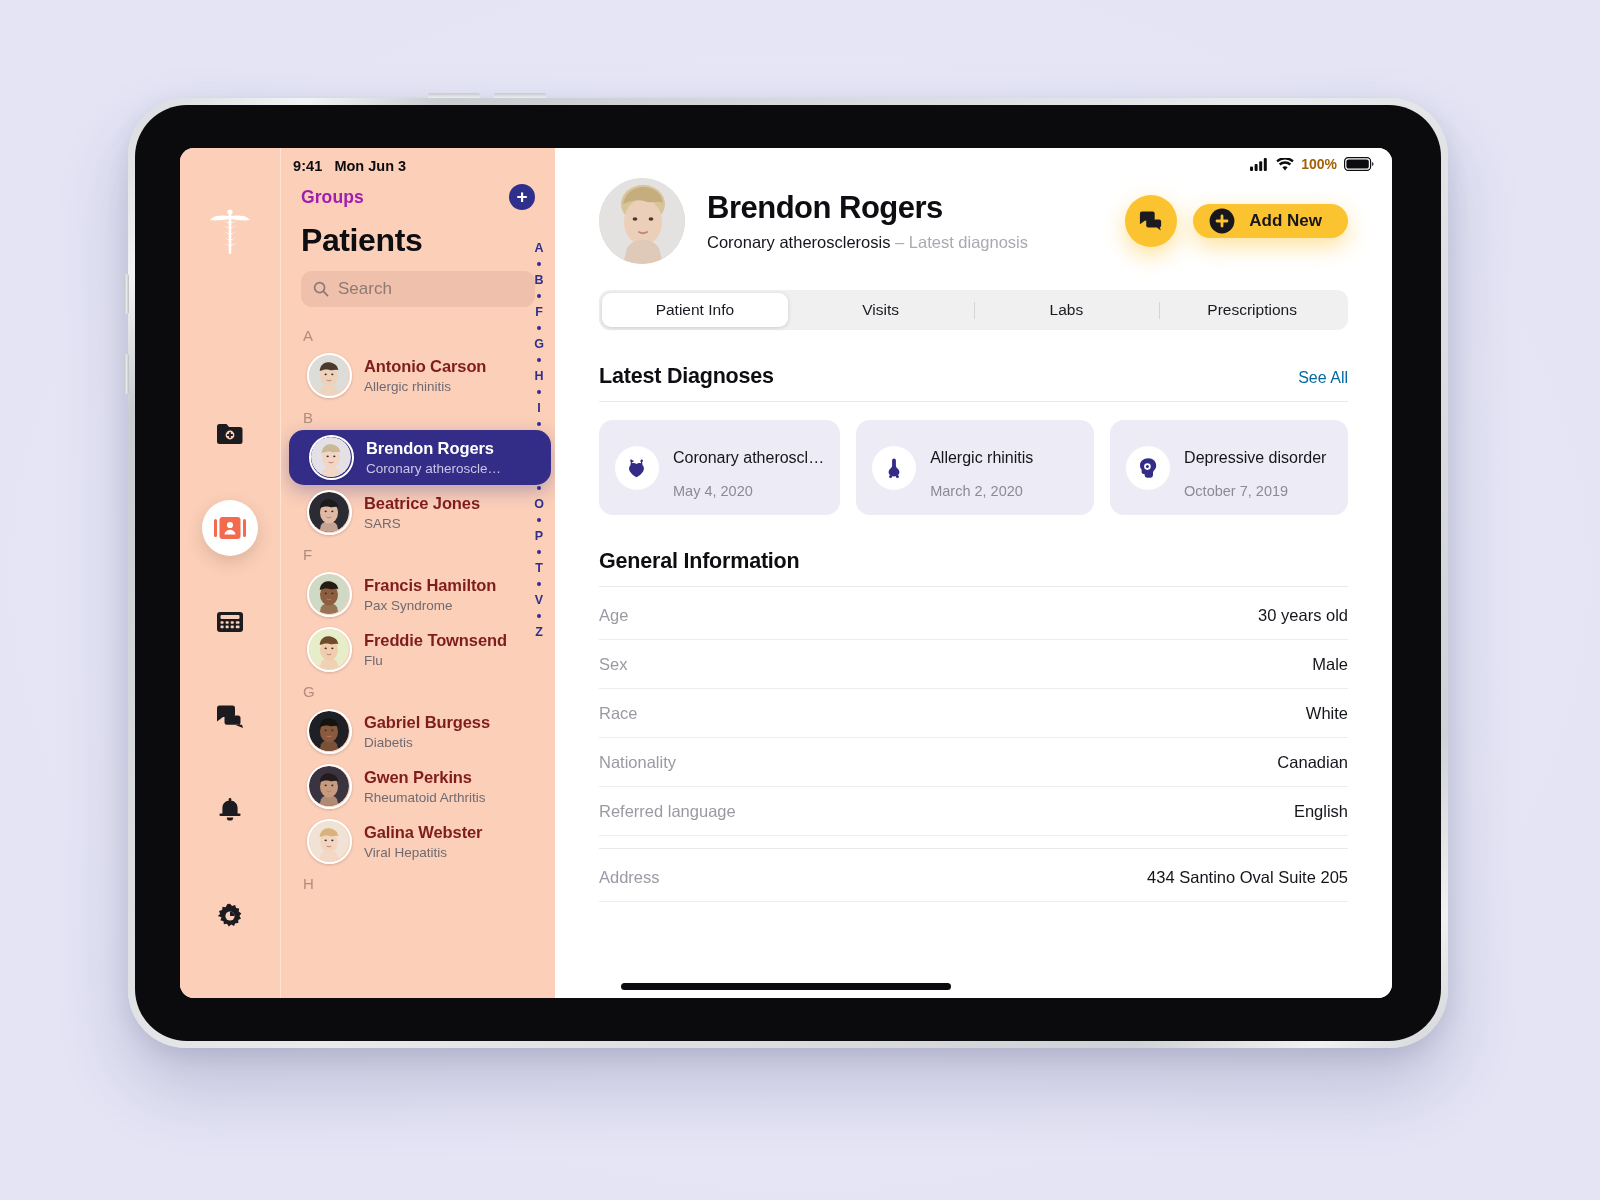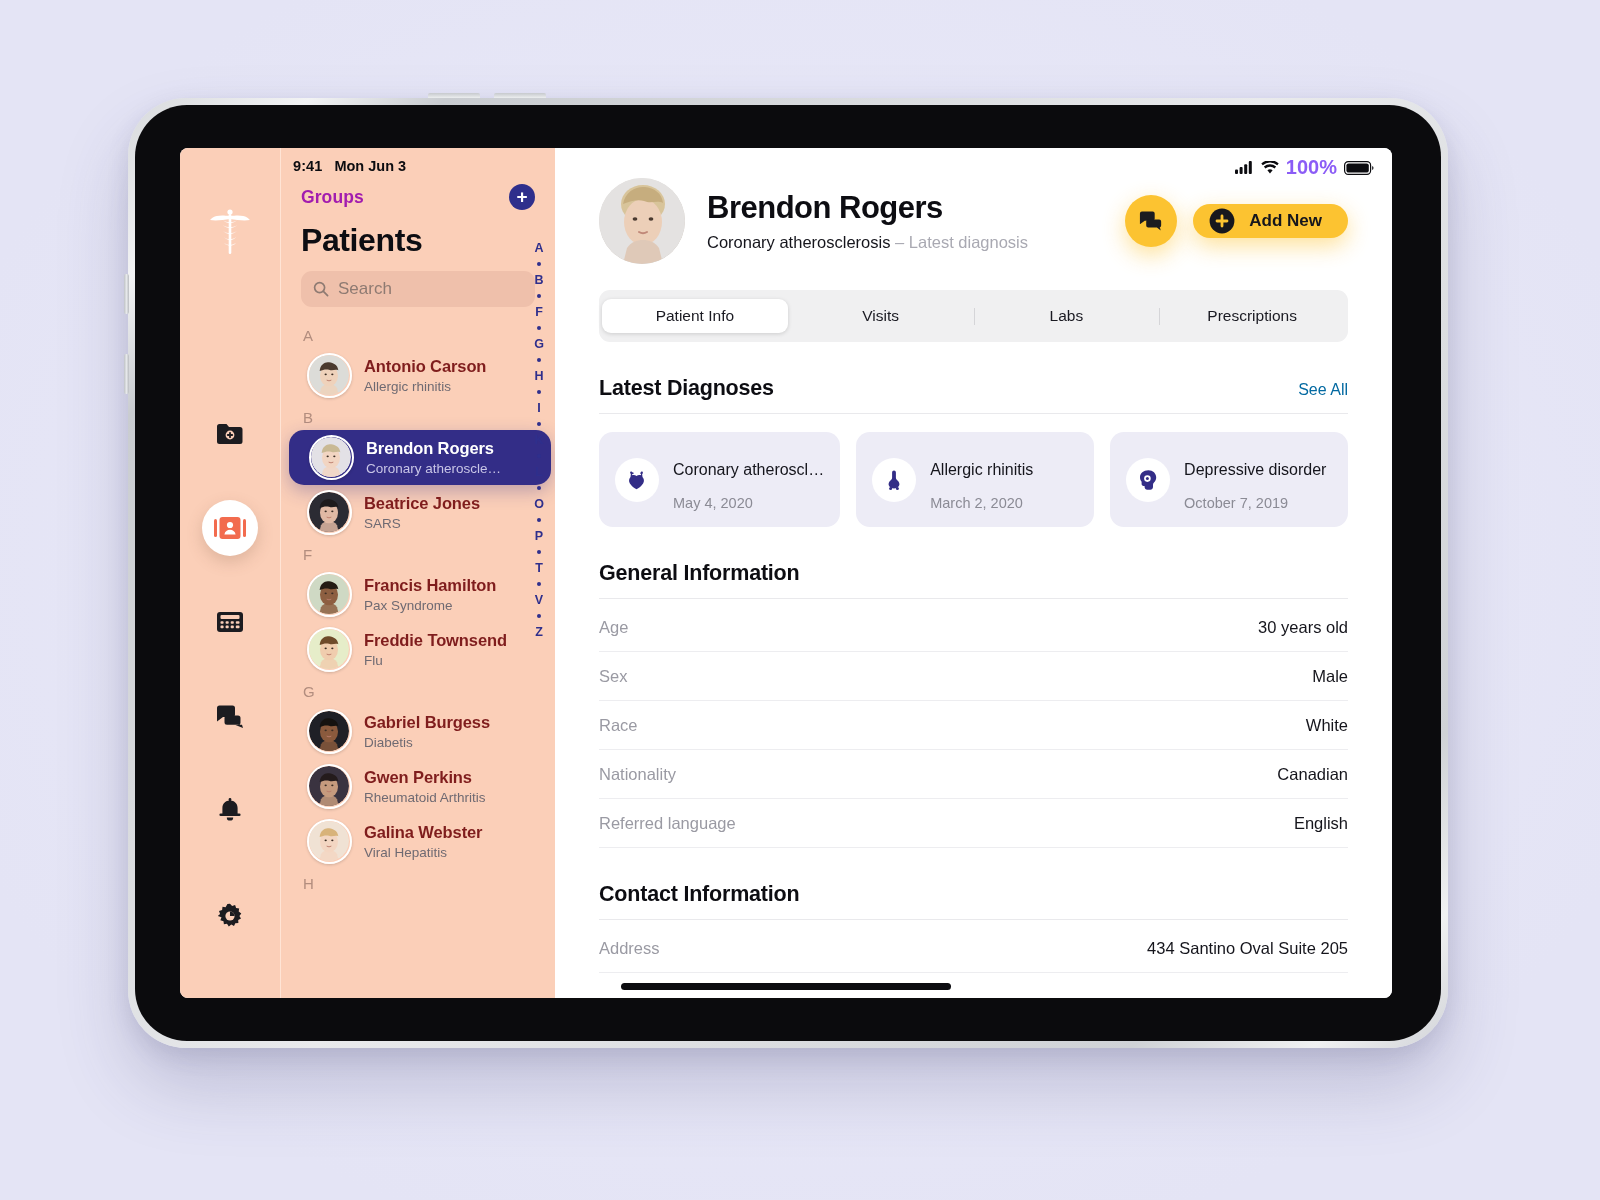--- a/index.html
+++ b/index.html
@@ -25,21 +25,21 @@
   #bezel {
     position: absolute;
     left: 7px; top: 7px; right: 7px; bottom: 7px;
     background: #0b0b0d;
     border-radius: 52px;
   }
   #screen {
     position: absolute;
     left: 52px; top: 50px;
     width: 1212px; height: 850px;
-    border-radius: 8px;
+    border-radius: 14px;
     overflow: hidden;
     background: #ffffff;
     display: flex;
   }
   
   .btn-side {
     position: absolute; background: linear-gradient(90deg,#bfc2c6,#e6e8ea,#b9bcc0);
     border-radius: 2px;
   }
   .btn-top { height: 5px; border-radius: 2px 2px 0 0;
@@ -162,21 +162,21 @@
     box-shadow: 0 8px 22px rgba(252,195,49,.48);
   }
   .addnew {
     height: 34px; border-radius: 26px; background: #fcc331;
     display: flex; align-items: center; gap: 13px; padding: 0 26px 0 15px;
     box-shadow: 0 8px 22px rgba(252,195,49,.48);
     font-size: 17px; font-weight: bold; color: #16161c;
   }
 
   .tabs {
-    margin-top: 26px; height: 52px; background: #f0f0f1;
+    margin-top: 26px; height: 40px; background: #f0f0f1;
     border-radius: 11px; display: flex; align-items: center; padding: 3px;
   }
   .tab {
     flex: 1; text-align: center; font-size: 15.5px; color: #1a1a22;
     height: 34px; line-height: 34px; border-radius: 9px; position: relative;
   }
   .tab.on { background: #fff; box-shadow: 0 1px 4px rgba(0,0,0,.15); font-weight: normal; }
   .tab:not(.on)+.tab:not(.on)::before {
     content: ""; position: absolute; left: 0; top: 9px; height: 17px; width: 1px; background: #d5d5d8;
   }
@@ -700,23 +700,20 @@
           <div class="irow">
             <span class="ikey">Nationality</span>
             <span class="ival">Canadian</span>
           </div>
           <div class="irow">
             <span class="ikey">Referred language</span>
             <span class="ival">English</span>
           </div>
         </div>
 
-      <div class="sec-title-row">
-        <span class="sec-title">Contact Information</span>
-      </div>
       <div class="rule"></div>
       <div class="info-rows" id="continfo">
           <div class="irow">
             <span class="ikey">Address</span>
             <span class="ival">434 Santino Oval Suite 205</span>
           </div>
         </div>
     </div>
 
     <div style="position:absolute;right:18px;top:8px;display:flex;align-items:center;gap:7px;z-index:9;">
@@ -728,21 +725,21 @@
           <rect x="13.8" y="0" width="3" height="13" rx="1" fill="#0c0c10"></rect>
         </svg>
       </span>
       <span>
         <svg width="18" height="13" viewBox="0 0 18 13">
           <path d="M9 12.6l-2.6-3.3a4.2 4.2 0 015.2 0z" fill="#0c0c10"></path>
           <path d="M2.9 5.6a9.2 9.2 0 0112.2 0l-1.5 1.9a6.9 6.9 0 00-9.2 0z" fill="#0c0c10"></path>
           <path d="M.3 2.4a13.3 13.3 0 0117.4 0l-1.5 1.9a10.9 10.9 0 00-14.4 0z" fill="#0c0c10"></path>
         </svg>
       </span>
-      <span style="font-size:20px;font-weight:bold;color:#8b5cf6;text-align:right;">100%</span>
+      <span style="font-size:14px;font-weight:bold;color:#a16207;text-align:right;">100%</span>
       <span>
         <svg width="30" height="14" viewBox="0 0 30 14">
           <rect x="0.6" y="0.6" width="26" height="12.8" rx="3.6" fill="none" stroke="#0c0c10" stroke-width="1.2"></rect>
           <rect x="2.4" y="2.4" width="22.4" height="9.2" rx="2.2" fill="#0c0c10"></rect>
           <path d="M28.2 5v4a2.2 2.2 0 000-4z" fill="#0c0c10"></path>
         </svg>
       </span>
     </div>
 
     <div id="homebar"></div>

